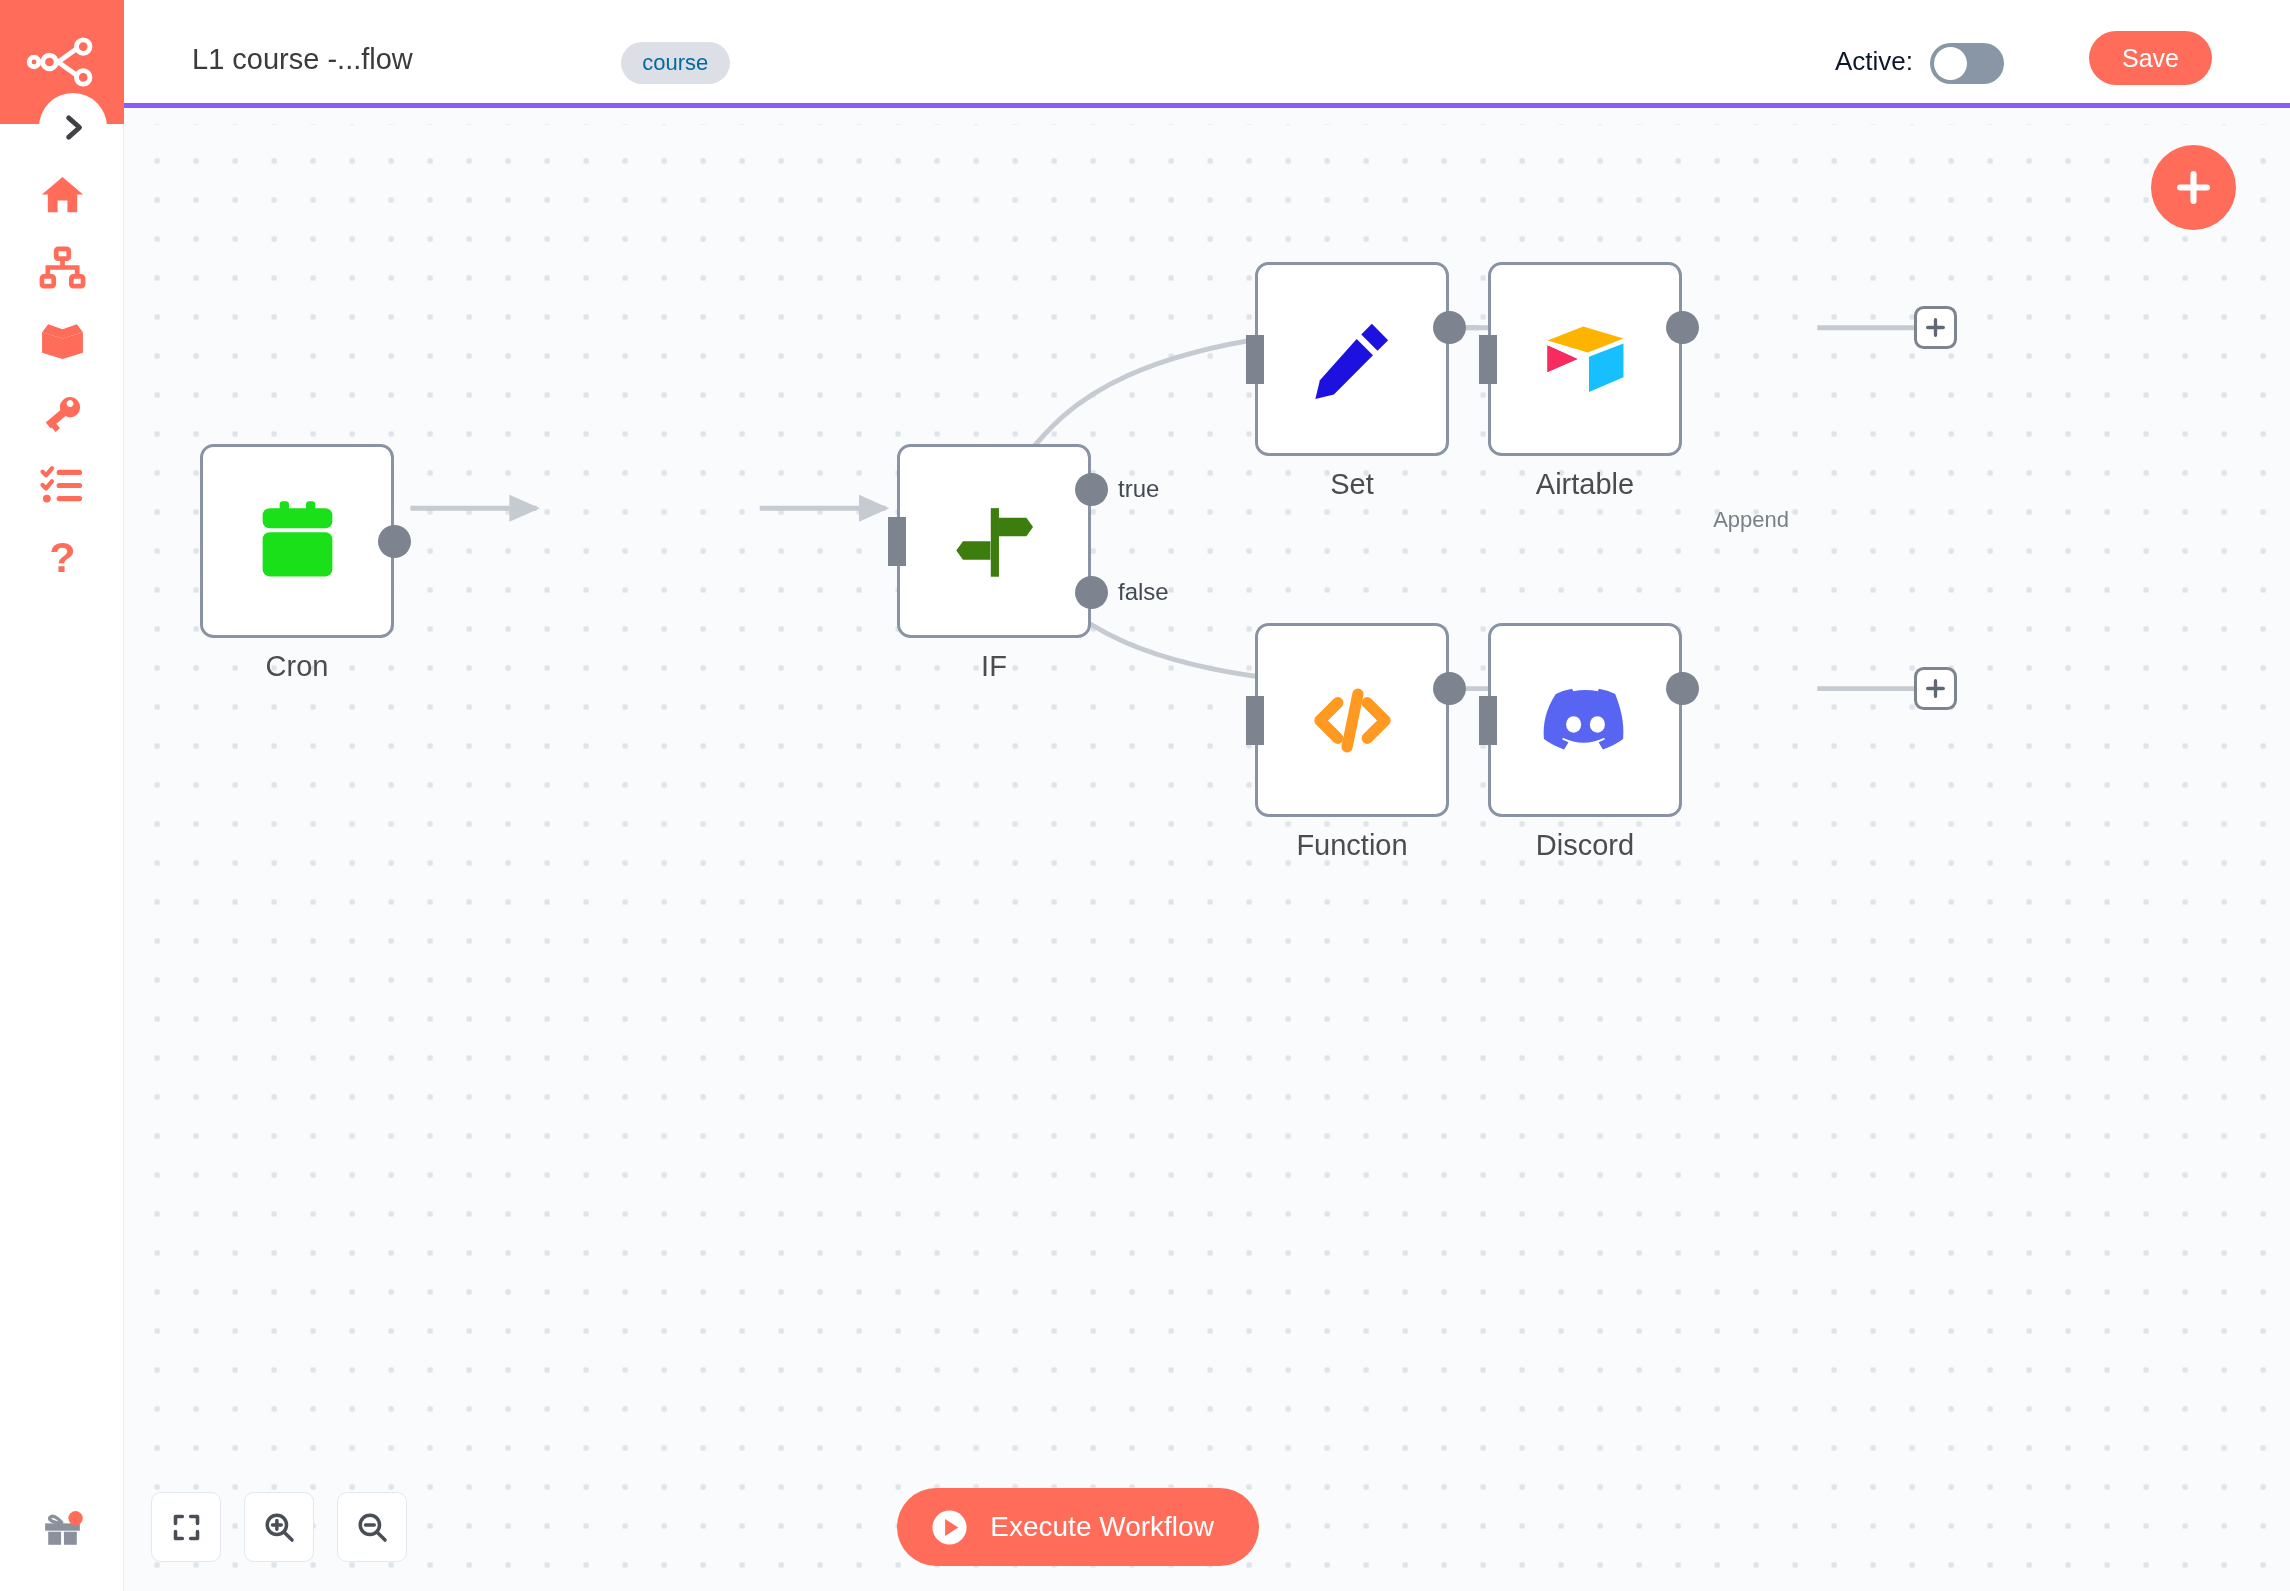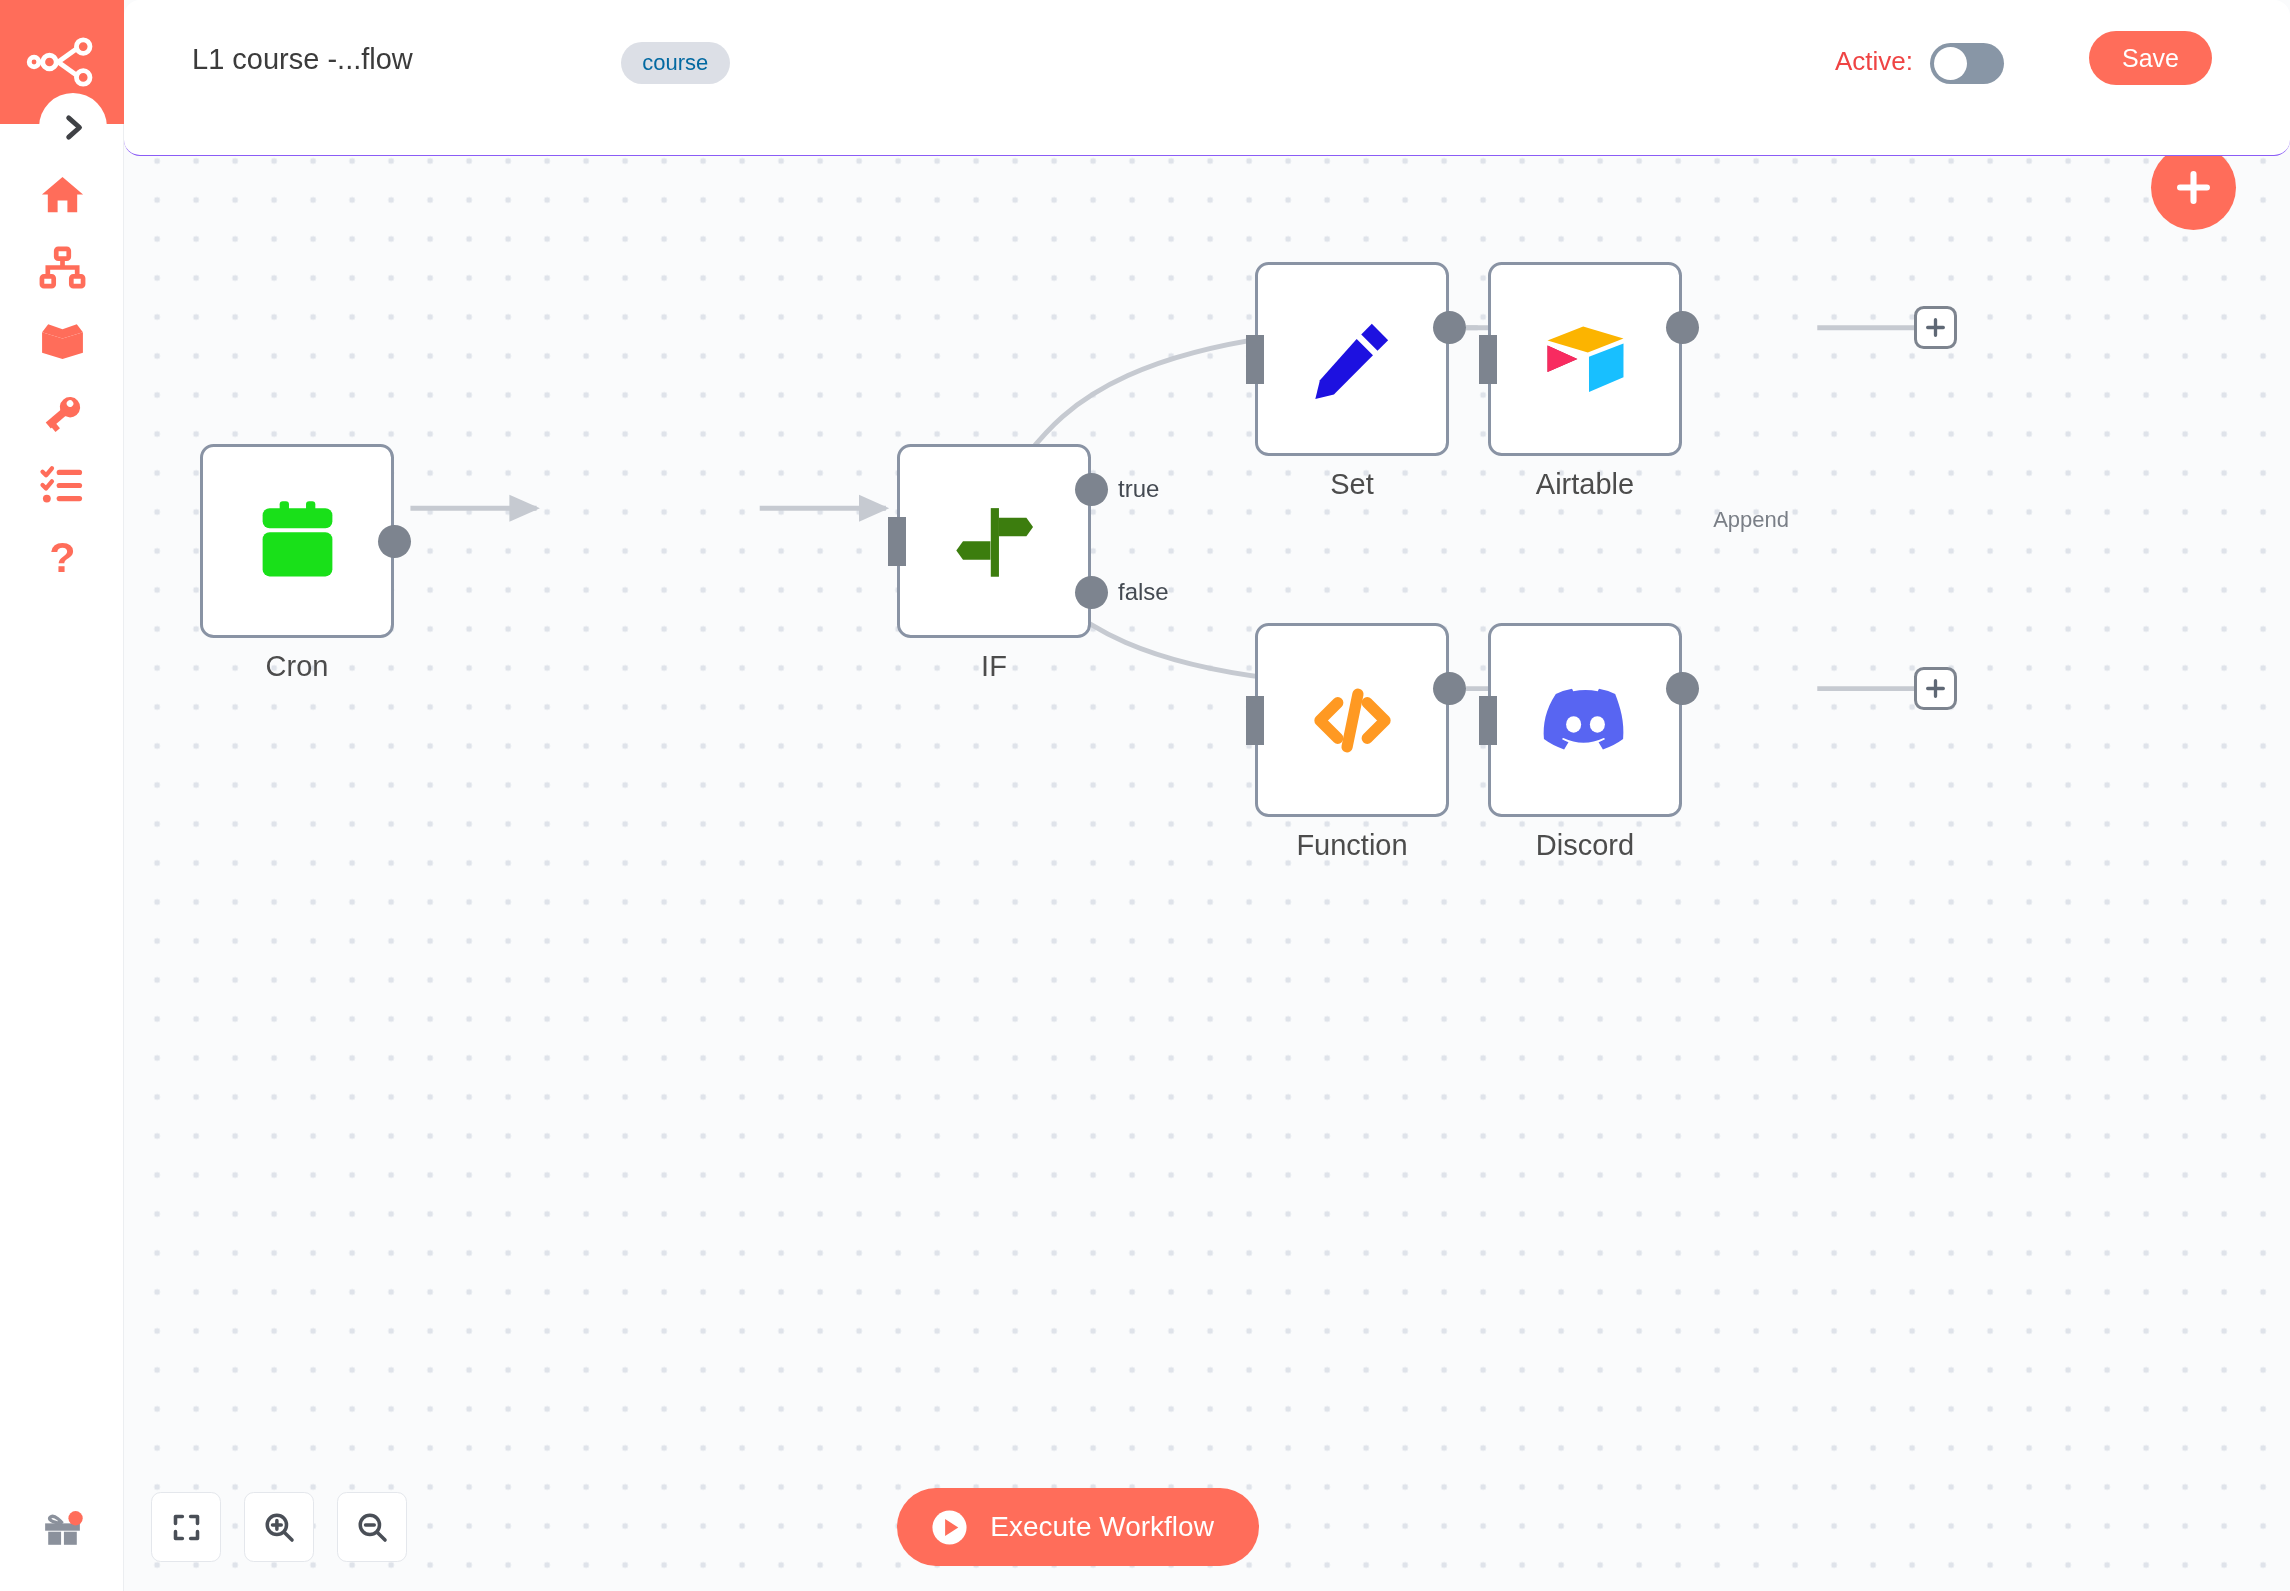--- a/index.html
+++ b/index.html
@@ -40,42 +40,42 @@
   }
   #gift-wrap {
     position: absolute; left: 23px; bottom: 21.3px;
     width: 78px; height: 78px;
     display: flex; align-items: center; justify-content: center;
   }
 
   
   #header {
     position: absolute; left: 124px; top: 0;
-    width: 2166px; height: 156px;
-    background: #ffffff;
-    border-bottom: 1px solid #8b5cf6;
+    width: 2166px; height: 108px;
+    background: #ffffff;
+    border-bottom: 5px solid #8b5cf6;
     z-index: 30;
-    display: flex; align-items: center; border-radius: 16px;
+    display: flex; align-items: center;
   }
   #wf-title {
     position: absolute; left: 68px; top: 43px;
     font-size: 29px; color: #3b3b3b; font-weight: 400;
     white-space: nowrap;
   }
   #wf-tag {
     position: absolute; left: 497px; top: 42px;
     background: #dcdfe6; color: #0369a1;
     border-radius: 21.3px;
     padding: 8.7px 21.3px 10.7px 21.3px;
     font-size: 22px; line-height: 23px;
     white-space: nowrap;
   }
   #active-label {
     position: absolute; right: 377px; top: 46px;
-    font-size: 26px; color: #ef4444; white-space: nowrap; text-align: right;
+    font-size: 26px; color: #0f172a; white-space: nowrap; text-align: right;
   }
   #active-toggle {
     position: absolute; right: 286px; top: 43px;
     width: 74px; height: 41px; border-radius: 20.4px;
     background: #8896a6; cursor: pointer;
   }
   #active-toggle .knob {
     position: absolute; left: 3.9px; top: 3.9px;
     width: 33px; height: 33px; border-radius: 50%;
     background: #ffffff;

